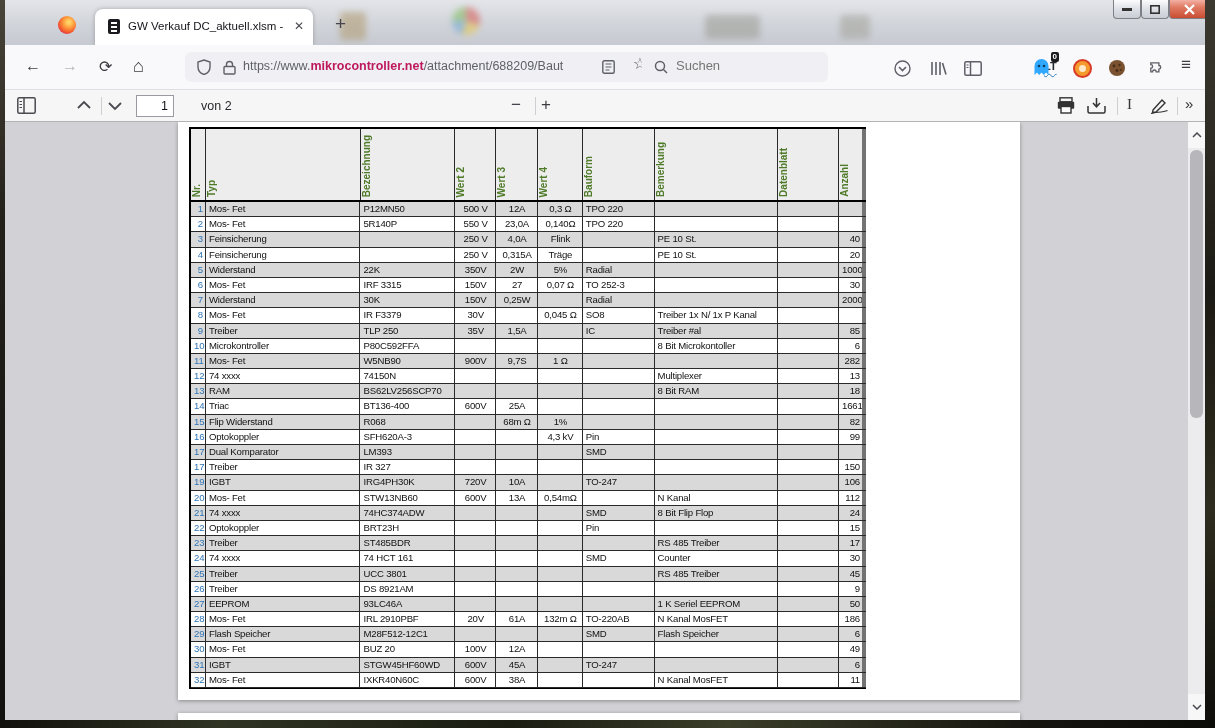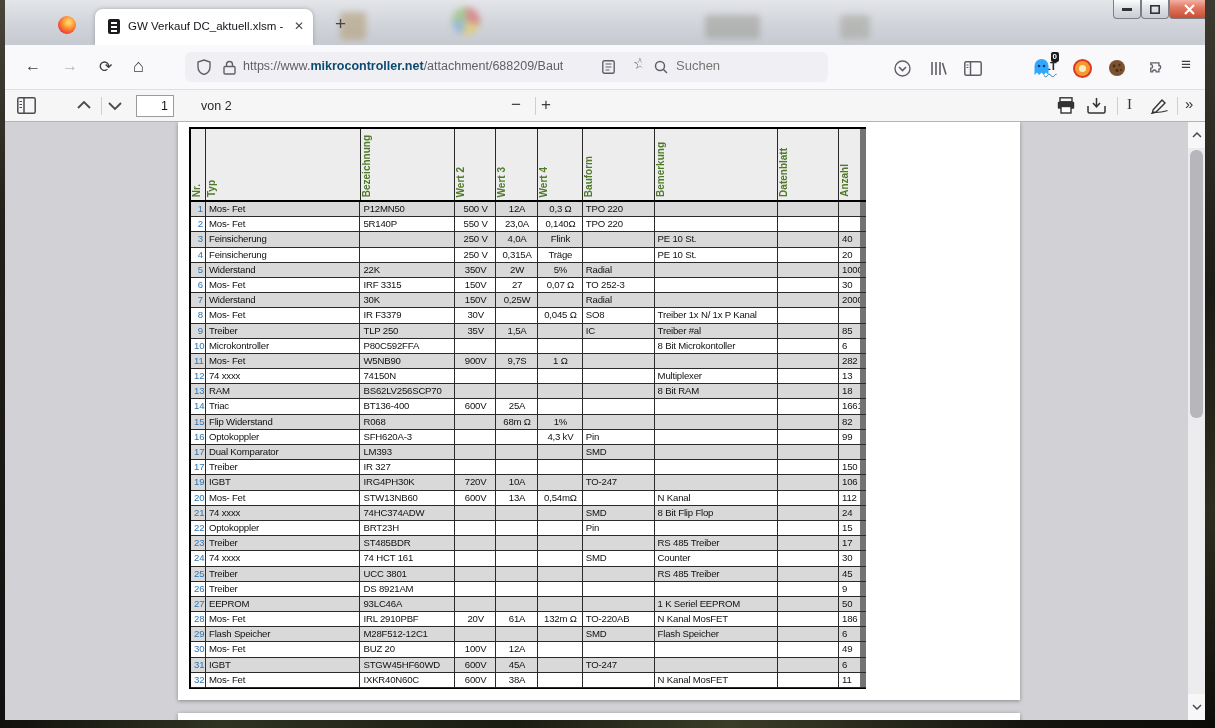--- a/index.html
+++ b/index.html
@@ -38,21 +38,21 @@
   .winbtn.close { background:linear-gradient(180deg,#f3b1a4,#e07a63 40%,#c94d33); }
   .winbtn svg { display:block; }
 
   
   .navbar { left:0; top:45px; width:1200px; height:45px; background:#f9f9fb;
     border-bottom:1px solid #e1e1e5; }
   .navglyph { font-size:16px; color:#3c3c43; }
   .navglyph.dim { color:#b6b6bc; }
   .urlbar { background:#f0f0f4; border-radius:6px; height:30px; top:7px; }
   .urltext { font-size:12.5px; white-space:nowrap; overflow:hidden; color:#5f5f68; }
-  .urltext b { color:#0c4a6e; font-weight:700; }
+  .urltext b { color:#be185d; font-weight:700; }
   .searchbar { background:#f0f0f4; border-radius:6px; height:30px; top:7px; }
   .searchbar input { border:none; background:transparent; outline:none;
     font-size:13px; color:#5f5f68; width:120px; font-family:"Liberation Sans",sans-serif; }
   .ticon { width:22px; height:22px; display:flex; align-items:center; justify-content:center; }
   .badge { background:#1b1b1f; color:#fff; font-size:8px; font-weight:700;
     border-radius:2px; padding:0 2px; line-height:10px; }
   .lt-label { font-size:11px; font-weight:700; color:#24292e;
     text-decoration:underline wavy #2a7db8 1px; text-underline-offset:3px; }
   .hamburger { font-size:17px; color:#3c3c43; }
 
@@ -93,21 +93,21 @@
     padding:0 2px 0 3px; letter-spacing:-0.2px; }
   .c-nr  { width:15px;  color:#2e75b6; text-align:right; padding-right:2px; }
   .c-typ { width:155px; }
   .c-bez { width:95px; }
   .c-w2  { width:41px; text-align:center; }
   .c-w3  { width:42px; text-align:center; }
   .c-w4  { width:45px; text-align:center; }
   .c-bauform { width:72px; }
   .c-bem { width:124px; }
   .c-db  { width:61px; }
-  .c-anz { width:27px; text-align:left; border-right:6px solid #737373; }
+  .c-anz { width:27px; text-align:right; border-right:4px solid #737373; }
   .tbody { border-bottom:1px solid #000; }
   svg { display:block; }
 </style>
 </head>
 <body>
 
 <div class="abs desktop-left"></div>
 <div class="abs desktop-right"></div>
 
 <div class="abs window">

